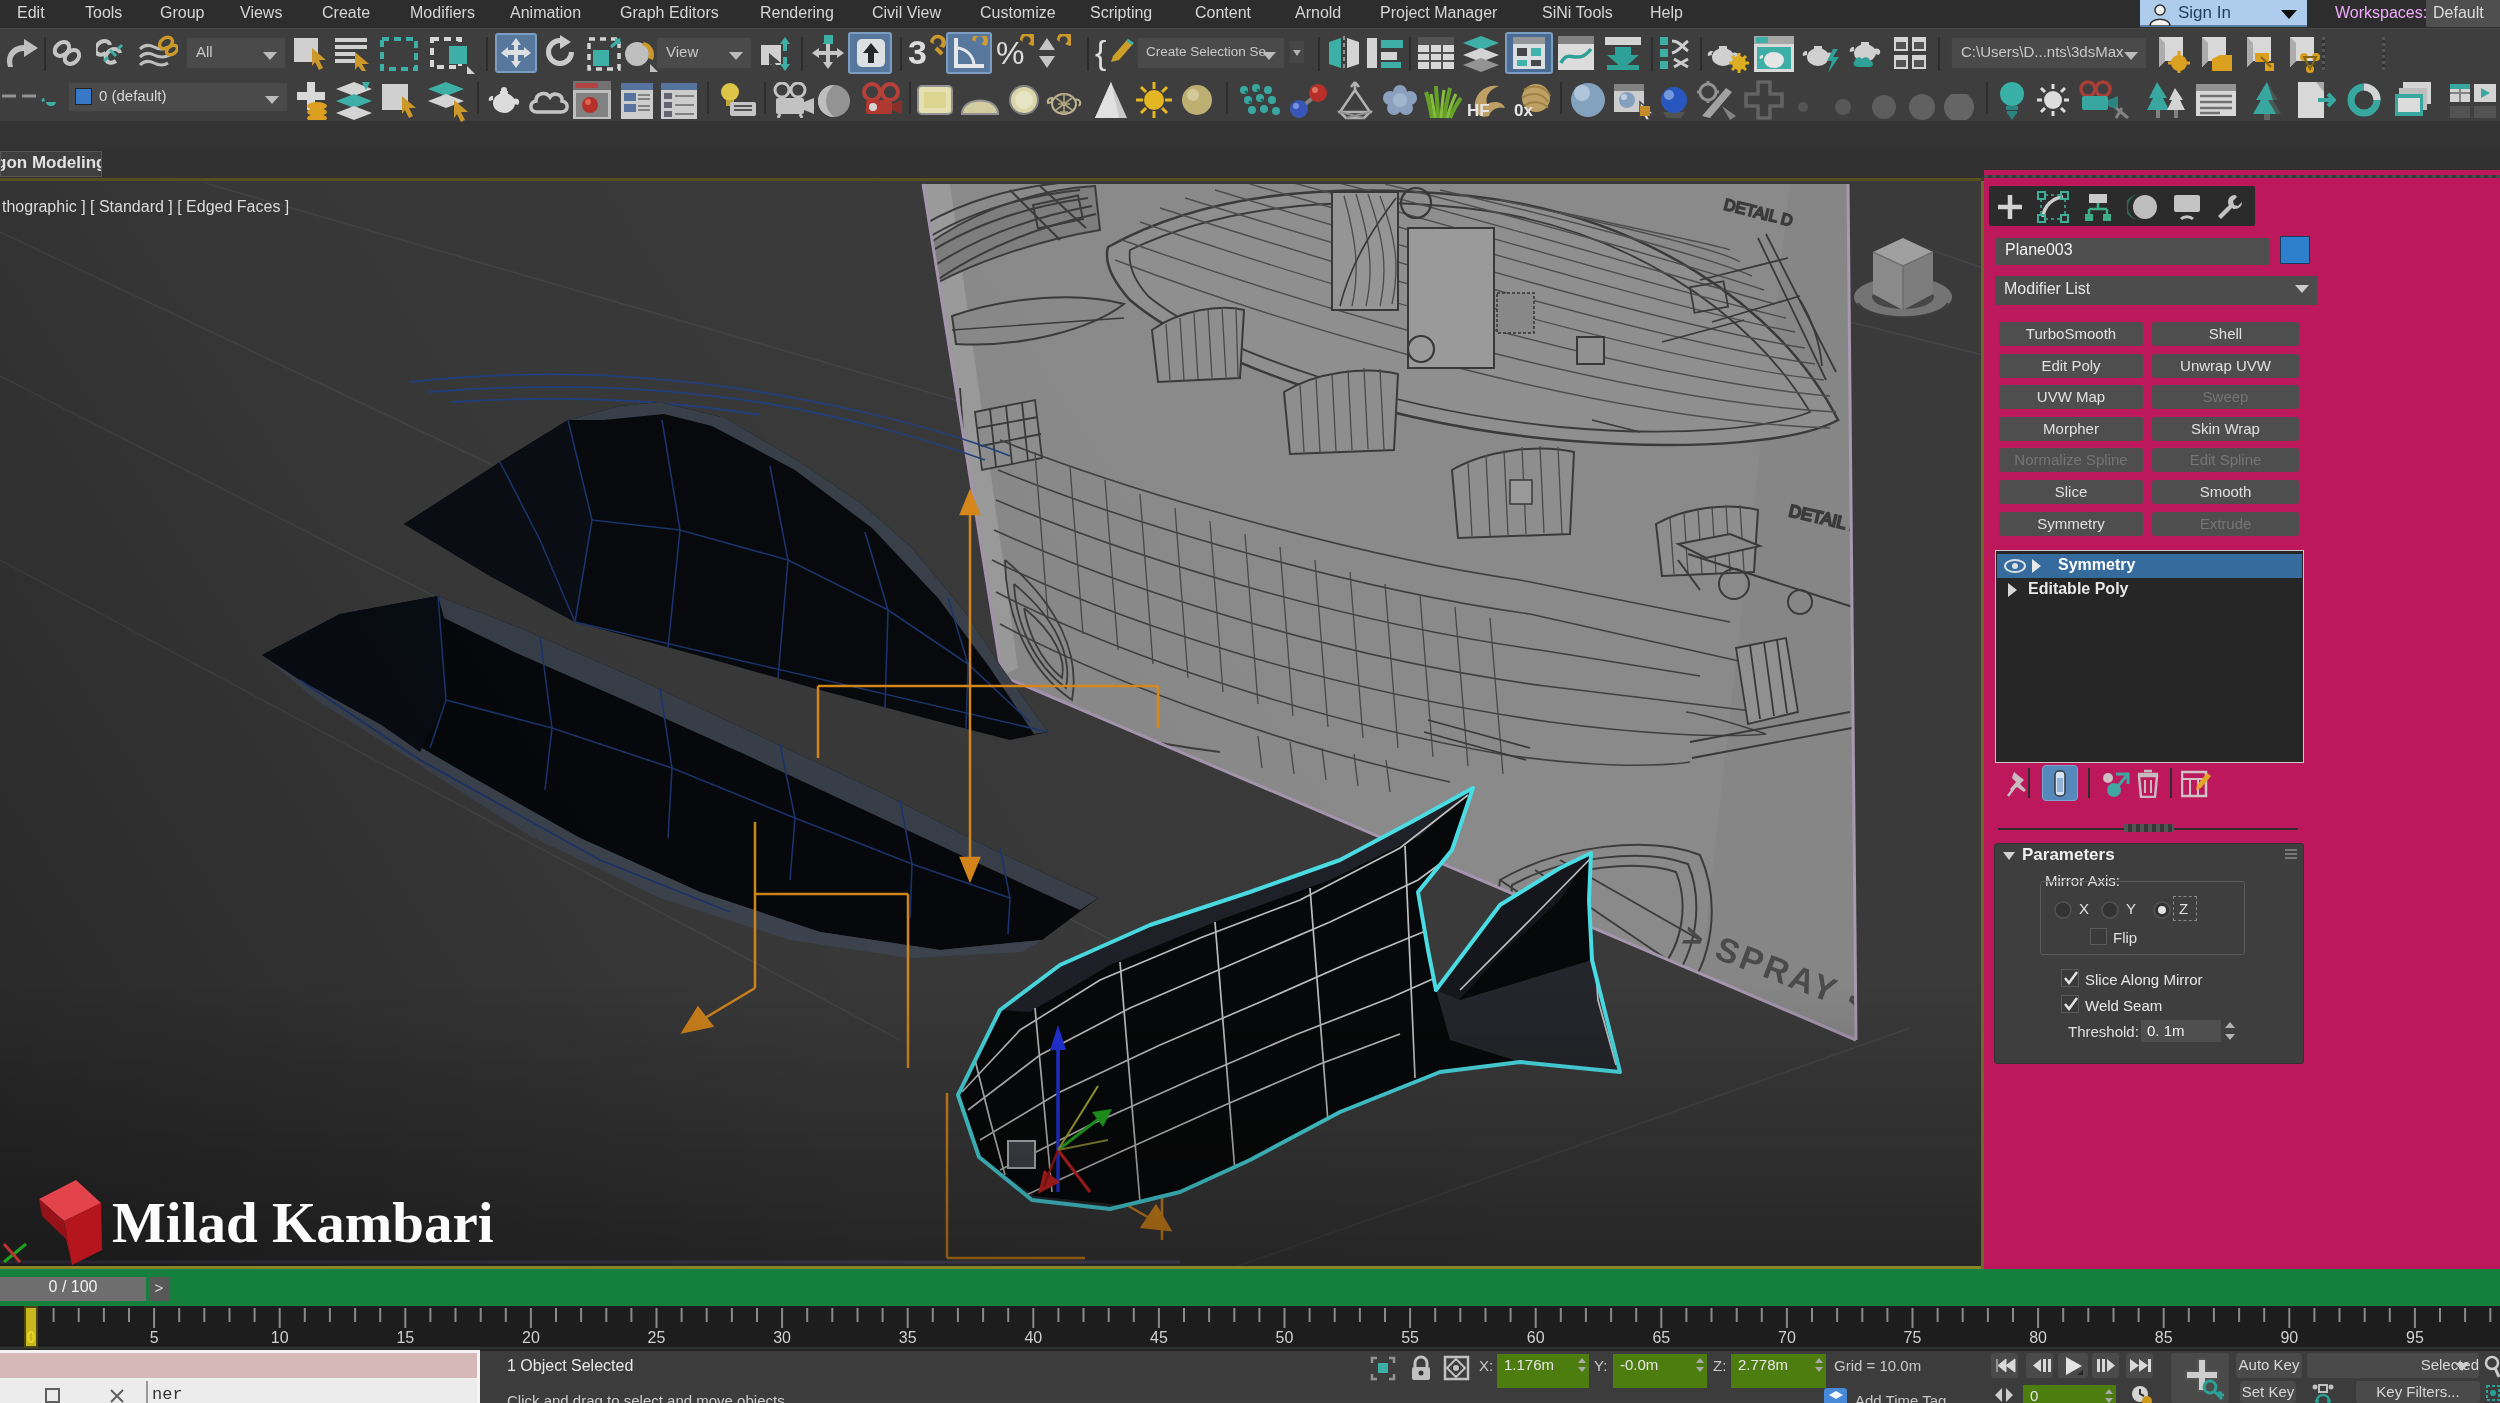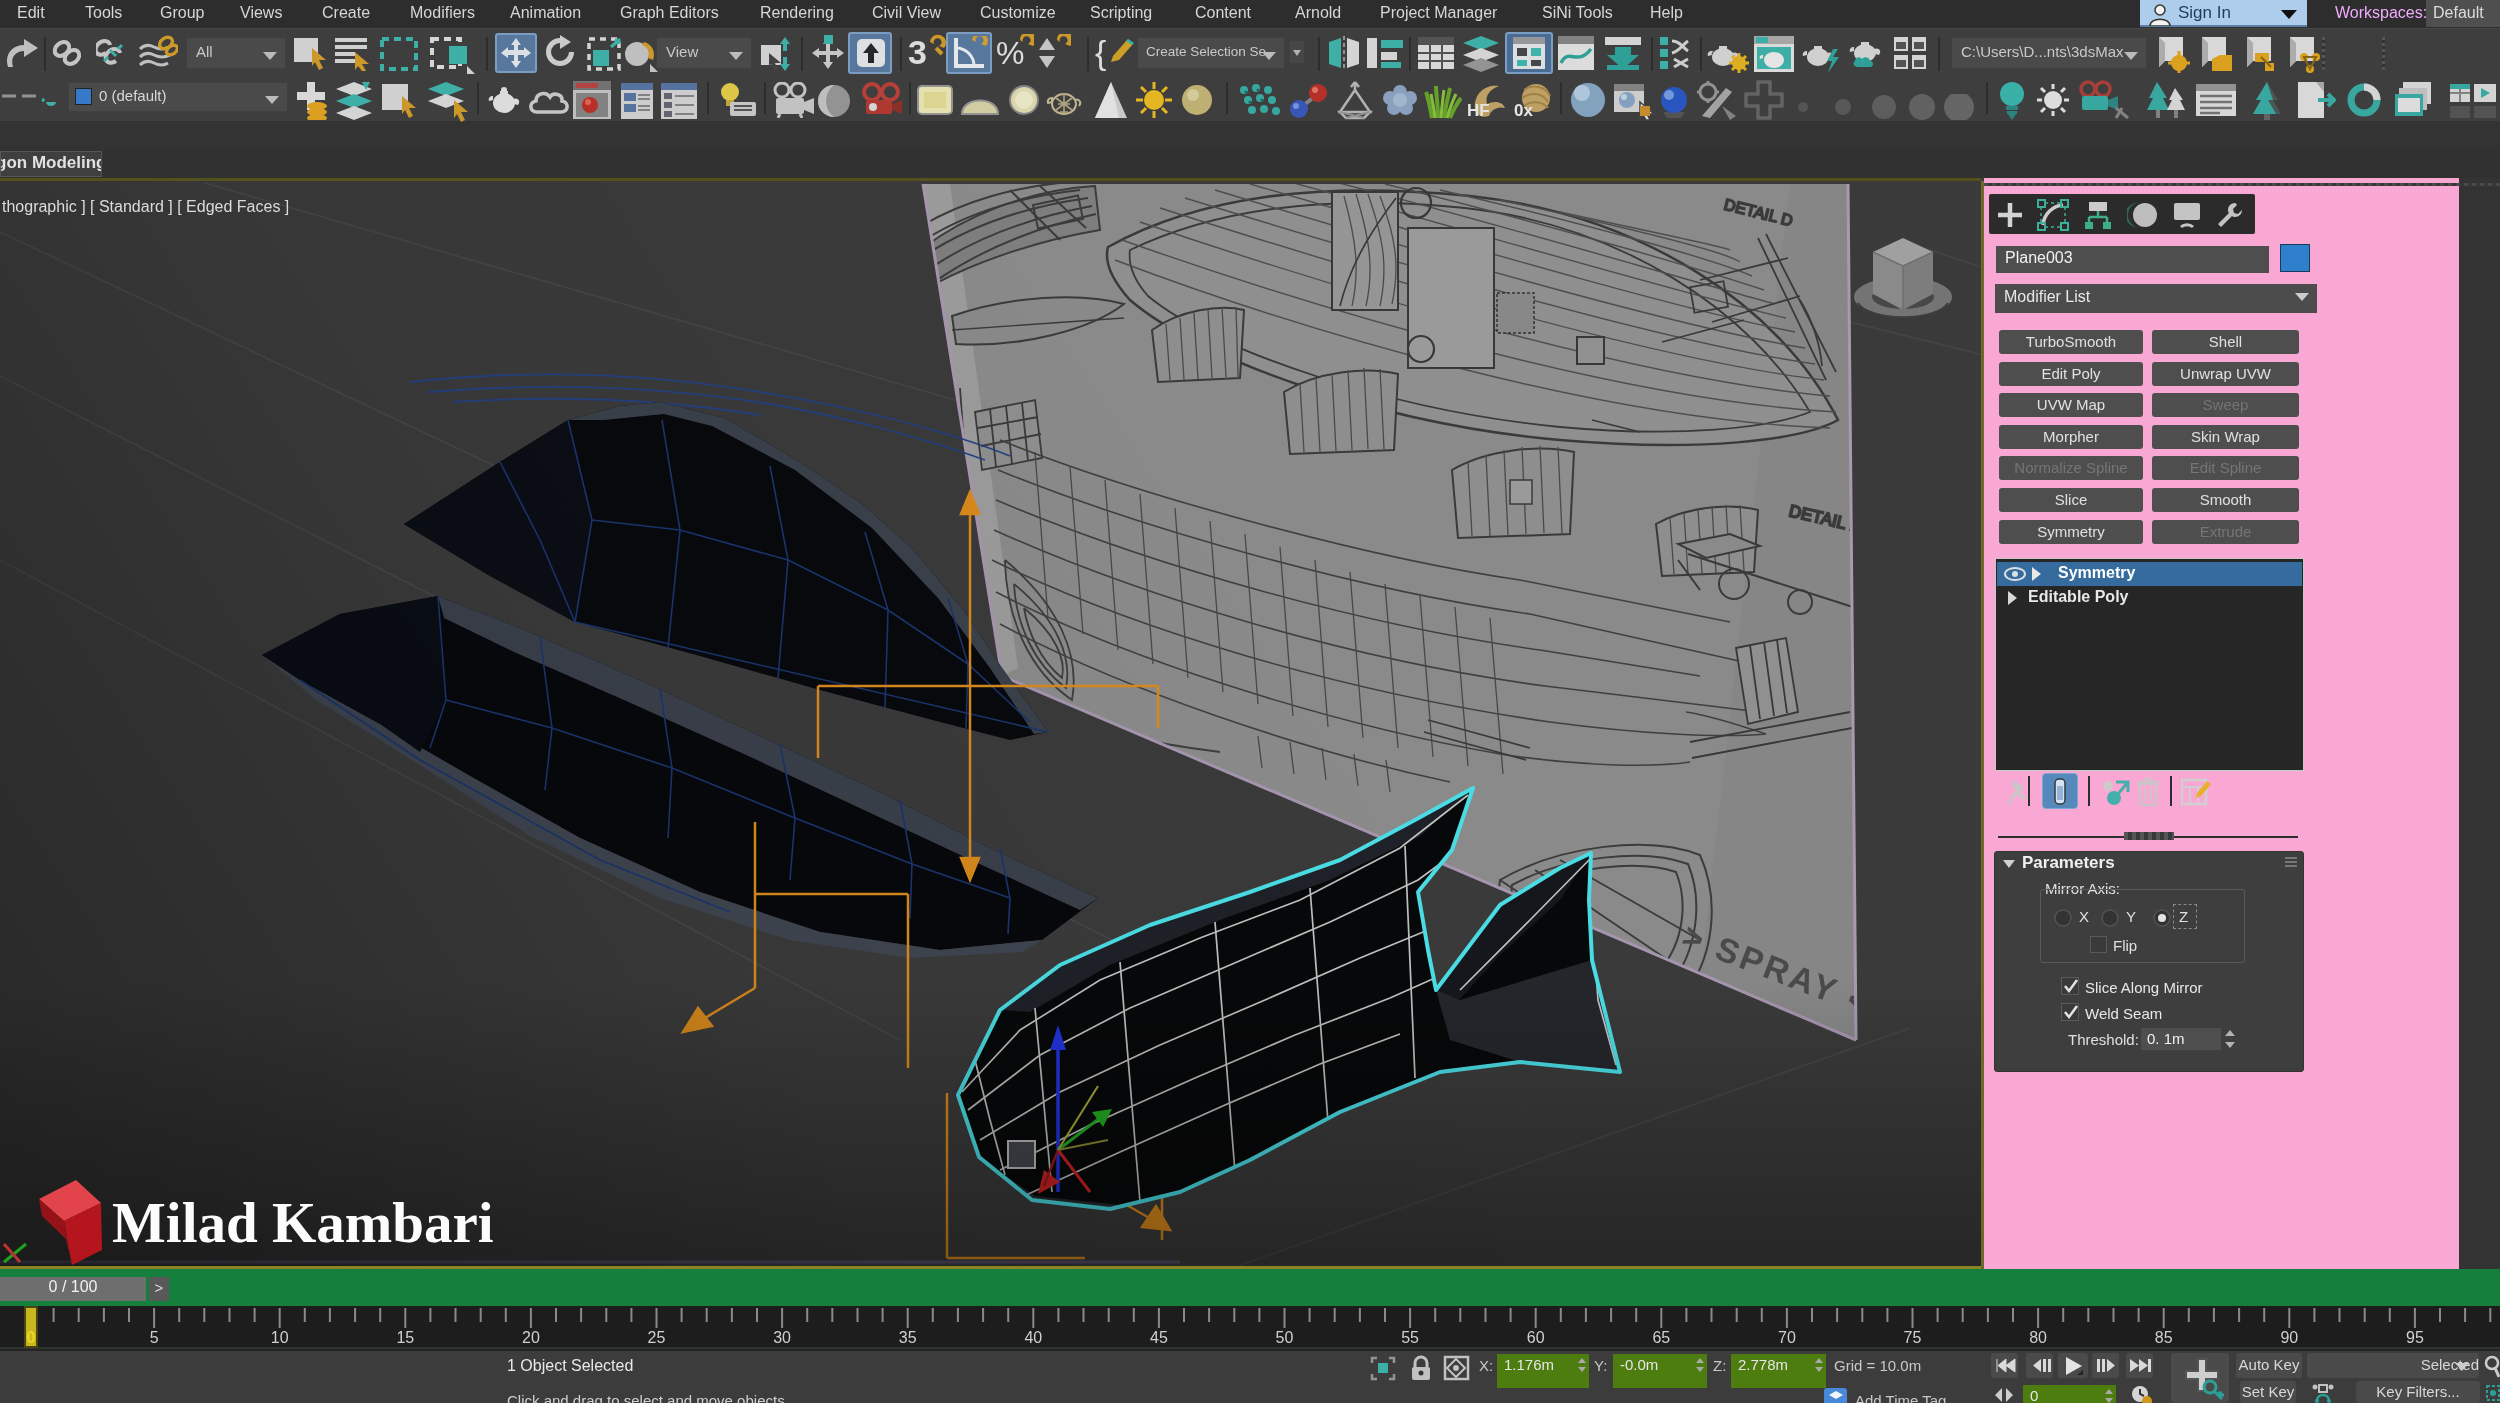--- a/index.html
+++ b/index.html
@@ -21,21 +21,21 @@
 #ribbon{position:absolute;left:0;top:121px;width:2500px;height:28px;background:#393939}
 #ribbon .tab{position:absolute;top:2px;height:26px;font-size:16px;color:#cfcfcf;padding-top:3px}
 #strip{position:absolute;left:0;top:149px;width:2500px;height:29px;background:#313131}
 #pmbox{position:absolute;left:0;top:2px;width:102px;height:26px;background:#3f3f3f;border:1px solid #565656;color:#e2e2e2;font-size:17px;padding:1px 0 0 2px;font-weight:bold;white-space:nowrap;overflow:hidden}
 
 #vp{position:absolute;left:0;top:178px;width:1984px;height:1088px}
 #vpborder{position:absolute;left:0;top:1266px;width:1981px;height:3px;background:#8a8426}
 #vpborderR{position:absolute;left:1981px;top:181px;width:3px;height:1088px;background:#6e692a}
 #vpborderT{position:absolute;left:0;top:178px;width:1981px;height:3px;background:#54511f}
 
-#panel{position:absolute;left:1984px;top:178px;width:475px;height:1171px;background:#f9a8d4}
+#panel{position:absolute;left:1984px;top:170px;width:516px;height:1171px;background:#be185d}
 .pbtn{position:absolute;background:#4e4e4e;border-radius:3px;color:#e0e0e0;font-size:15px;text-align:center;line-height:24px;height:24px}
 .pbtn.dis{color:#757575}
 
 #trackrow{position:absolute;left:0;top:1269px;width:2500px;height:37px;background:#15803d}
 #ruler{position:absolute;left:0;top:1306px;width:2500px;height:43px;background:#1d1d1d}
 #status{position:absolute;left:0;top:1349px;width:2500px;height:54px;background:#3c3c3c}
 .sfield{position:absolute;background:#4d7c0f;color:#e6e6e6;font-size:15px;padding:2px 0 0 7px;height:34px}
 .slabel{position:absolute;color:#c9c9c9;font-size:15px}
 .sbtn{position:absolute;background:#4a4a4a;border-radius:3px;color:#d8d8d8;font-size:15px;text-align:center}
 </style></head>
@@ -1200,20 +1200,33 @@
         <text x="2163.7" y="37">85</text>
         <text x="2289.3" y="37">90</text>
         <text x="2414.9" y="37">95</text>
       </g>
 <rect x="25" y="1" width="12" height="40" fill="#c8b820" stroke="#4a4410" stroke-width="2"></rect>
 <text x="31" y="37" font-size="16" fill="#e8d820" text-anchor="middle" font-family="Liberation Sans" font-weight="bold">0</text>
 </svg>
 <div id="status">
 <div class="ab" style="left:0;top:0;width:2500px;height:2px;background:#242424"></div>
 
+<div class="ab" style="left:0;top:1px;width:480px;height:53px;background:#efefef;border-top:3px solid #f4f4f4;border-right:3px solid #f4f4f4">
+<div class="ab" style="left:0;top:0;width:477px;height:25px;background:#d5b8b8"></div>
+<div class="ab" style="left:0;top:28px;width:477px;height:25px;background:#ececec">
+<svg class="ic" style="left:44px;top:6px" width="18" height="18" viewBox="0 0 18 18">
+            <rect x="2" y="2" width="13" height="13" fill="none" stroke="#555" stroke-width="2"></rect>
+          </svg>
+<svg class="ic" style="left:108px;top:6px" width="18" height="18" viewBox="0 0 18 18">
+            <path d="M3,3 L15,15 M15,3 L3,15" stroke="#555" stroke-width="2"></path>
+          </svg>
+<div class="ab" style="left:146px;top:0;width:2px;height:25px;background:#999"></div>
+<span class="ab" style="left:152px;top:4px;font-family:'Liberation Mono',monospace;font-size:17px;color:#333">ner</span>
+</div>
+</div>
 <span class="ab" style="left:507px;top:8px;color:#e8e8e8;font-size:16px">1 Object Selected</span>
 <span class="ab" style="left:507px;top:43px;color:#d0d0d0;font-size:15px">Click and drag to select and move objects</span>
 
 <svg class="ic" style="left:1370px;top:7px" width="26" height="25" viewBox="0 0 26 25">
         <g stroke="#9a9a9a" stroke-width="2.5" fill="none">
           <path d="M2,7 L2,2 L7,2 M19,2 L24,2 L24,7 M24,18 L24,23 L19,23 M7,23 L2,23 L2,18"></path>
         </g>
         <rect x="8" y="7" width="10" height="10" fill="#3cb8b0"></rect>
       </svg>
 <svg class="ic" style="left:1410px;top:6px" width="22" height="26" viewBox="0 0 22 26">

